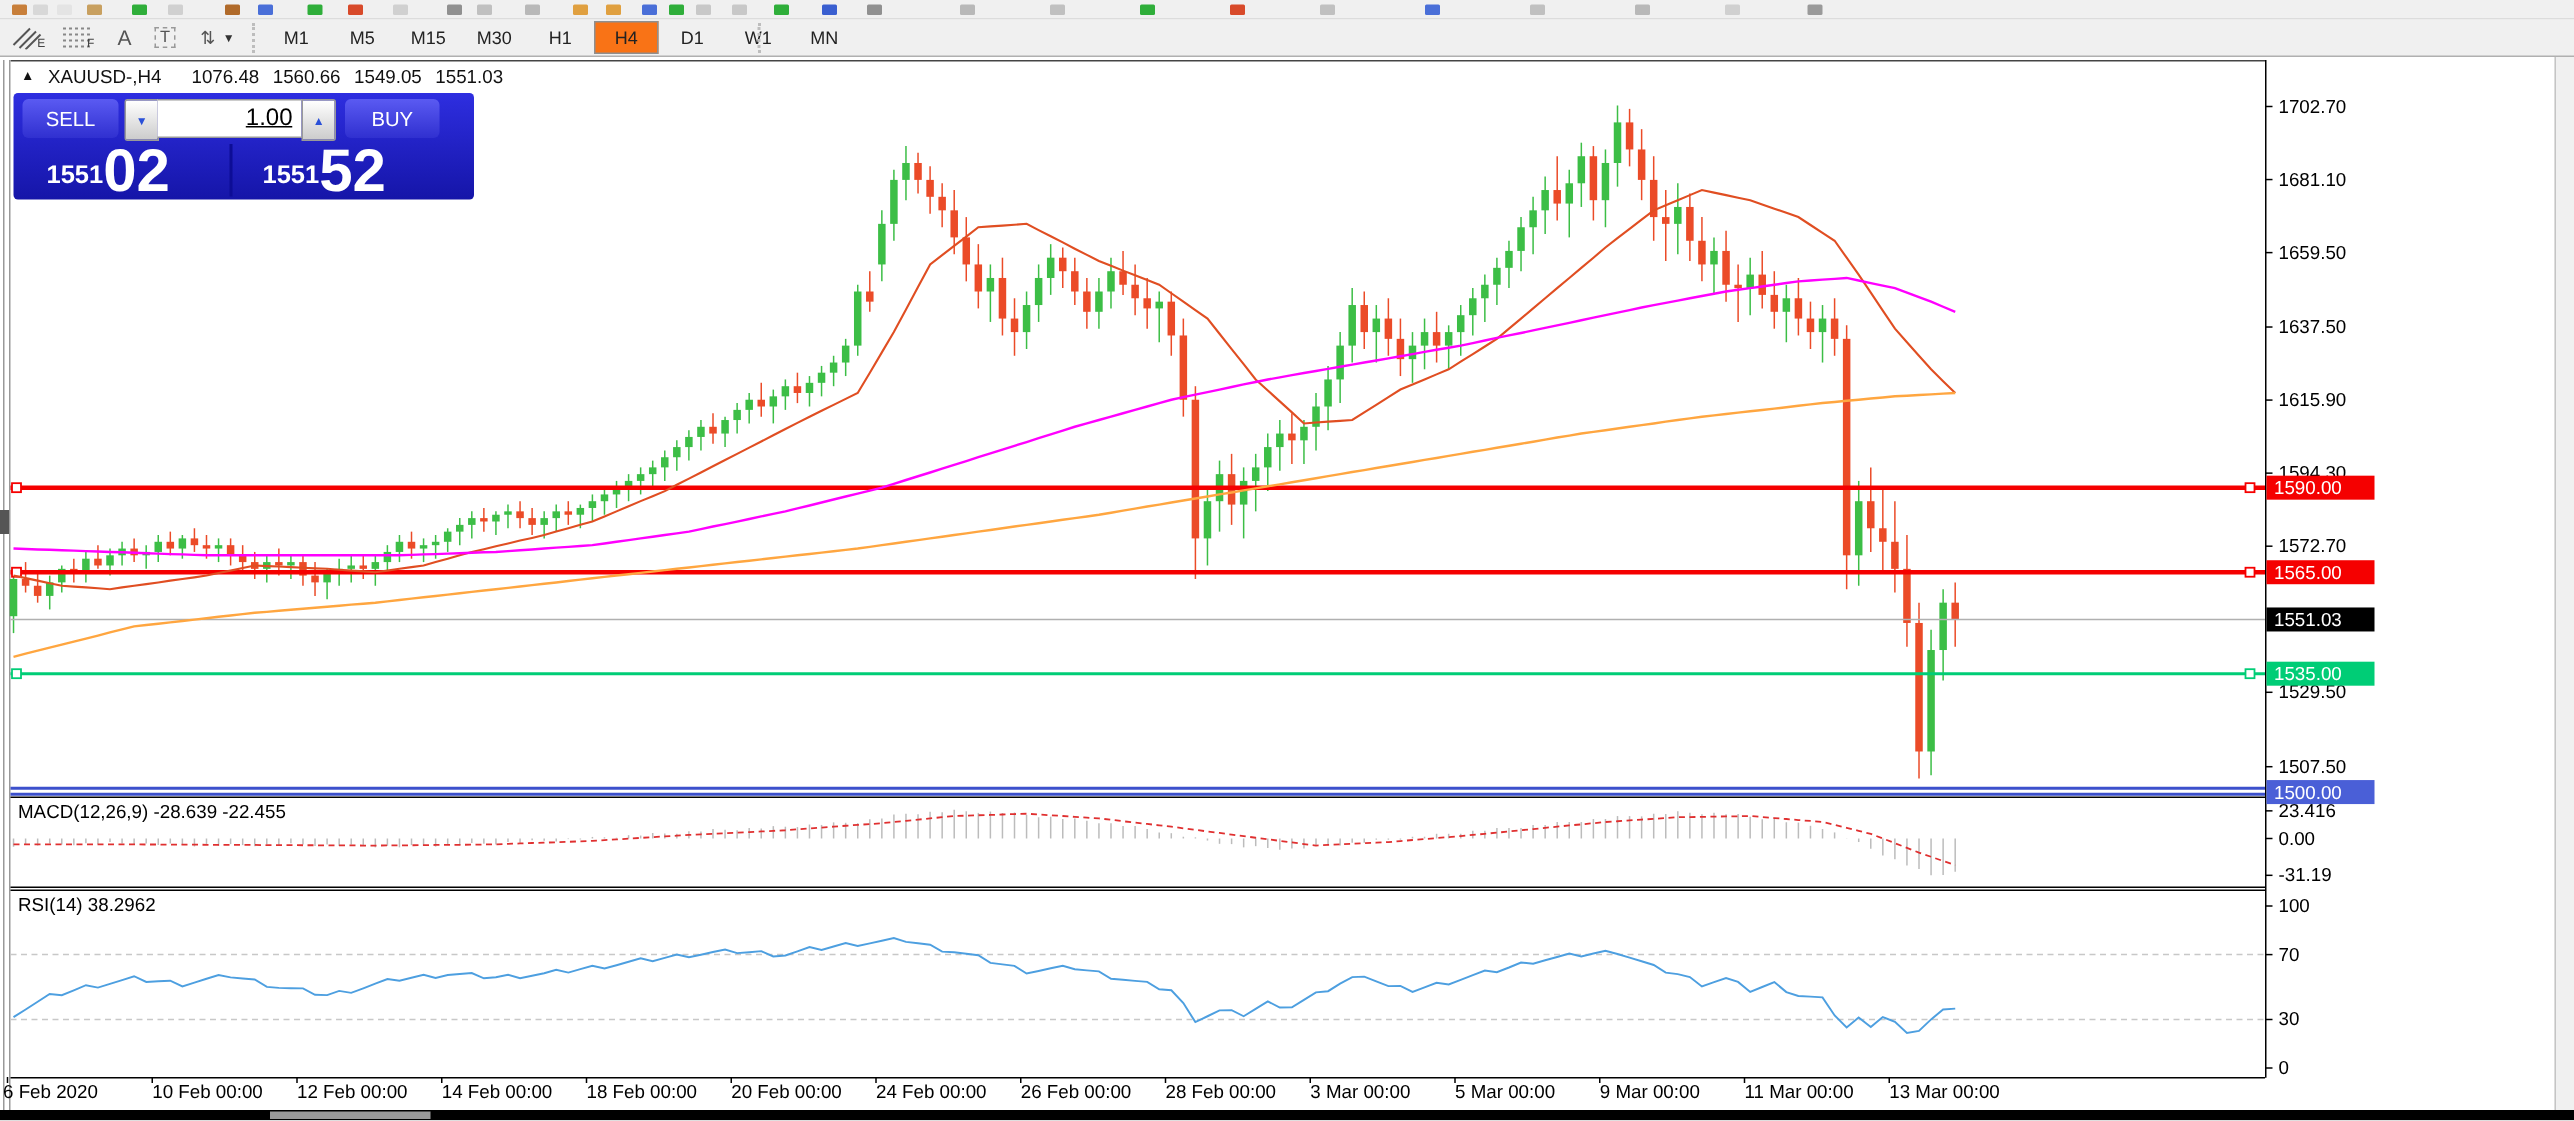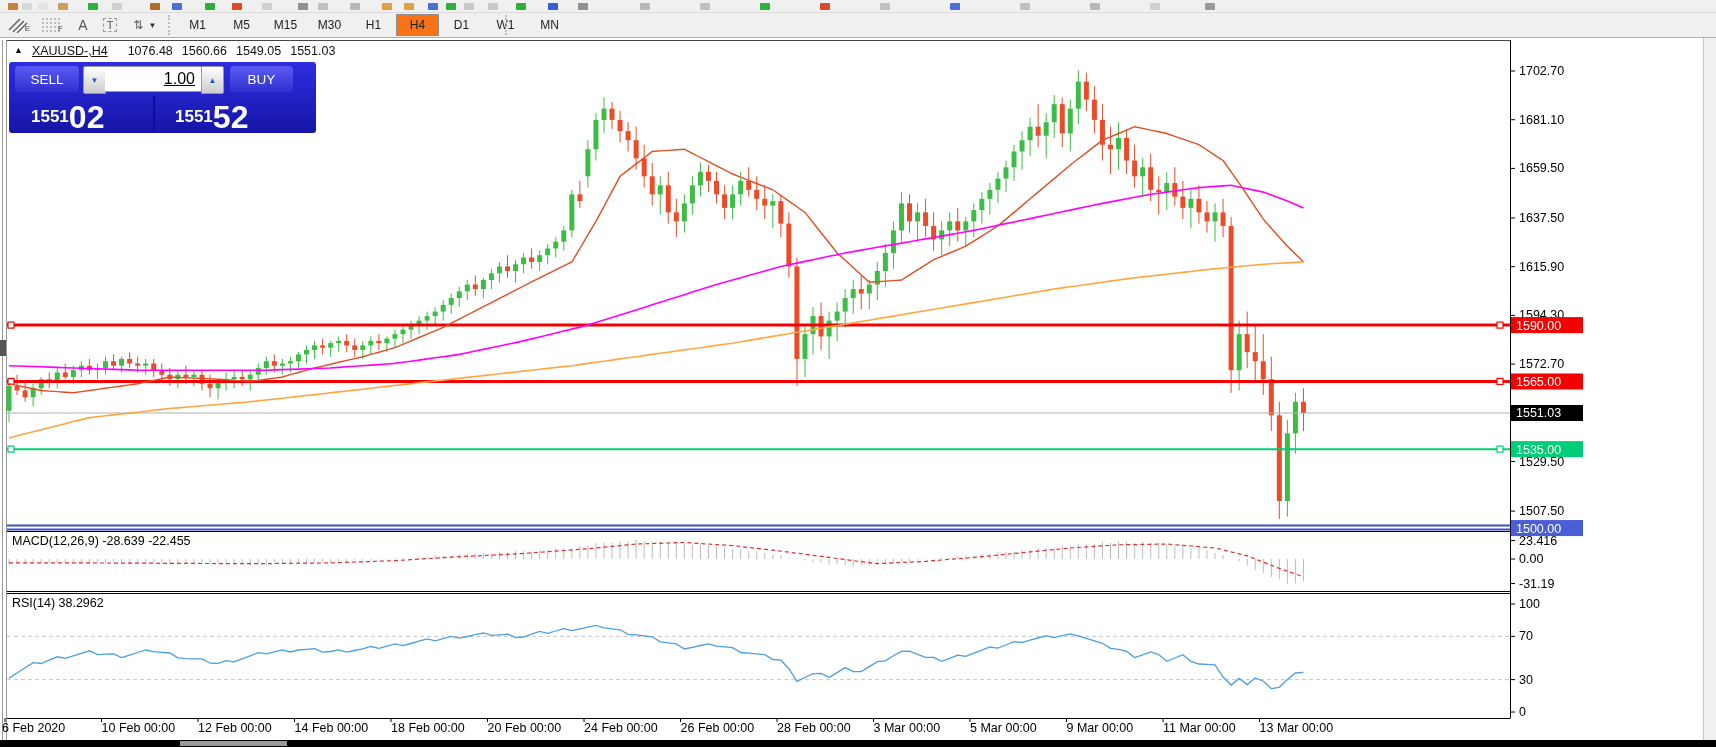--- a/index.html
+++ b/index.html
@@ -14,39 +14,39 @@
   .tool{position:absolute;top:1px;height:22px;display:flex;align-items:center;justify-content:center;
         color:#444;font-size:13px;}
   .vsep{position:absolute;top:2px;height:20px;width:0;border-left:2px dotted #bdbdbd;}
   .tfwrap{position:absolute;left:176px;top:1px;height:22px;display:flex;gap:1px;}
   .tfbtn{min-width:33px;padding:0 4px;height:20px;display:flex;align-items:center;justify-content:center;
          font-size:12px;color:#222;background:transparent;border:1px solid transparent;cursor:default;}
   .tfbtn.active{background:#f97316;border:1px solid #8f8f8f;}
   
   .hdr{position:absolute;left:14px;top:44px;font-size:12.5px;color:#111;display:flex;gap:9px;z-index:5;}
   .hdr .tri{font-size:9px;margin-top:1px;}
-  .hdr b{font-weight:normal;text-decoration:underline;}
+  .hdr b{font-weight:normal;}
   
   .panel{position:absolute;left:9px;top:62px;width:307px;height:71px;z-index:6;
          background:linear-gradient(#2e2ee0,#1515a8);border-radius:3px;}
   .sellbtn,.buybtn{position:absolute;top:4px;width:64px;height:26px;border-radius:4px;
          background:linear-gradient(#5a5af2,#3030d0);color:#fff;font-size:13.5px;
          display:flex;align-items:center;justify-content:center;cursor:pointer;}
   .sellbtn{left:6px;} .buybtn{left:221px;width:63px;}
   .spin{position:absolute;top:4px;width:21px;height:26px;background:linear-gradient(#ffffff,#cccccc);
         border:1px solid #999;display:flex;align-items:center;justify-content:center;
         color:#2a50d8;font-size:8px;cursor:pointer;}
   .spin.down{left:74px;border-radius:2px 0 0 2px;}
   .spin.up{left:192px;border-radius:0 2px 2px 0;}
   .vol{position:absolute;left:96px;top:4px;width:96px;height:26px;border:1px solid #999;border-left:none;
        border-right:none;background:#fff;color:#000;font-size:16px;text-align:right;
        padding:0 6px 0 0;box-sizing:border-box;font-family:"Liberation Sans",sans-serif;text-decoration:underline;}
   .bigpx{position:absolute;bottom:2px;display:flex;align-items:flex-end;color:#fff;}
   .bigpx .sm{font-size:17px;font-weight:bold;margin-bottom:4px;}
-  .bigpx .lg{font-size:32px;font-weight:bold;line-height:0.85;}
+  .bigpx .lg{font-size:40px;font-weight:bold;line-height:0.85;}
   .pxdiv{position:absolute;left:144px;top:34px;width:2px;height:35px;background:#0d0d96;}
   
   .rightstrip{position:absolute;left:1703px;top:38px;width:13px;height:702px;background:#f0f0f0;
               border-left:1px solid #c4c4c4;}
   .botbar{position:absolute;left:0;top:740px;width:1716px;height:7px;background:#000;}
   .botbar .notch{position:absolute;left:180px;top:1px;width:107px;height:5px;background:#9a9a9a;}
   svg text{font-family:"Liberation Sans",sans-serif;}
 </style>
 </head>
 <body>

